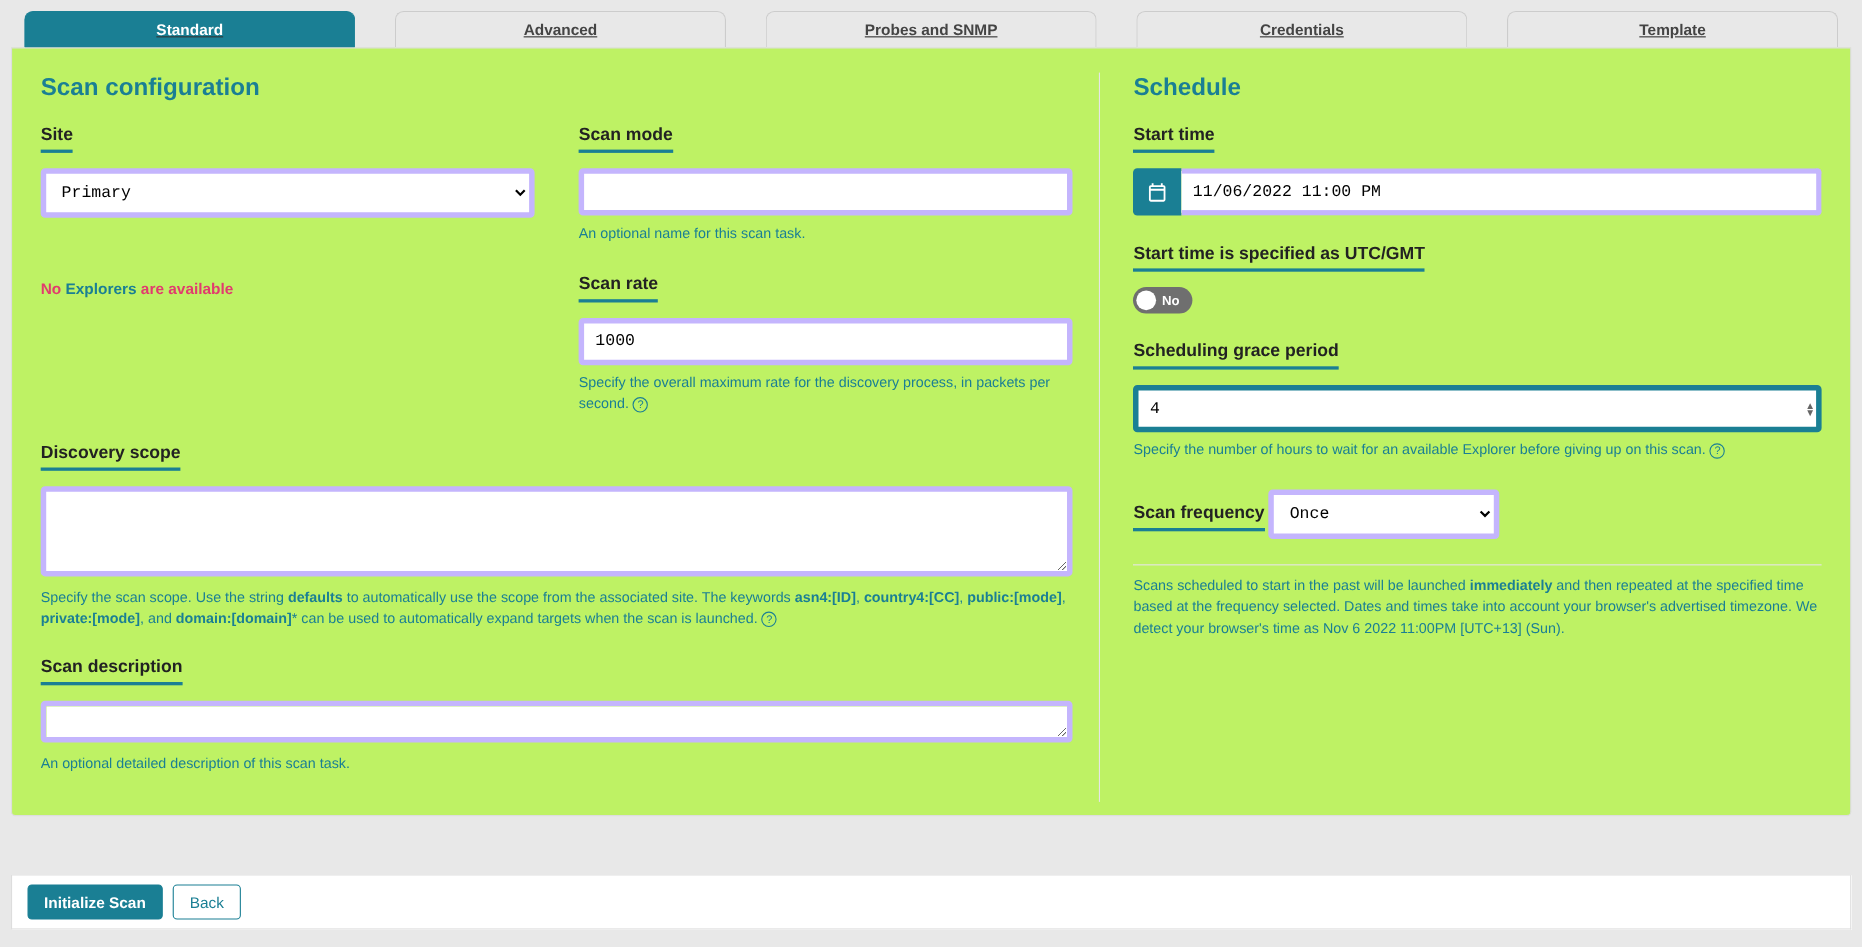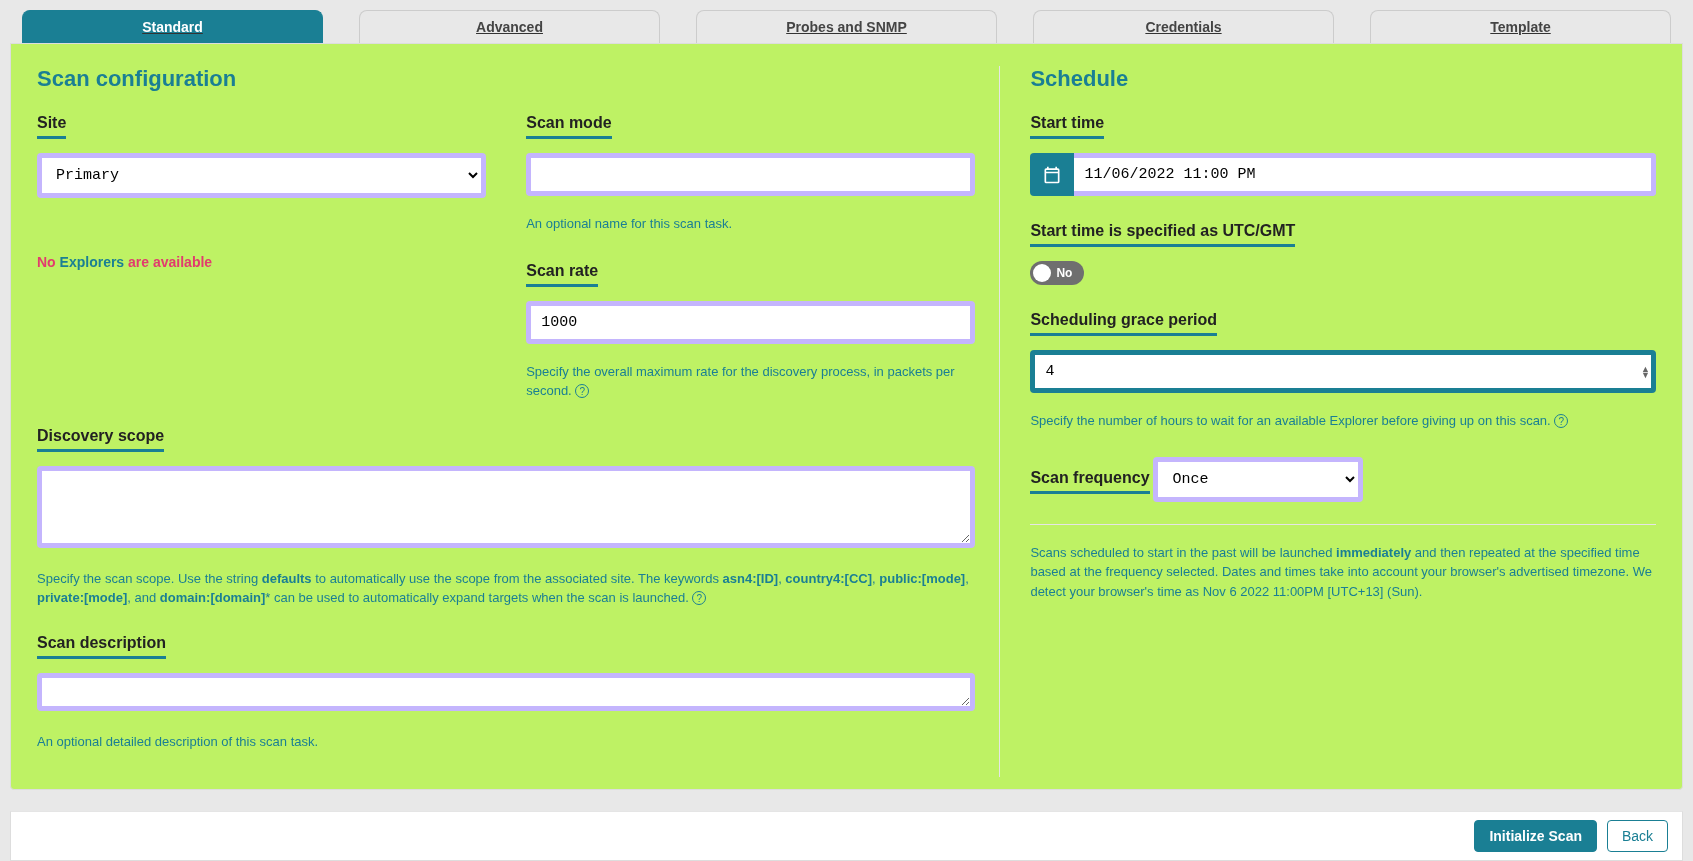--- a/index.html
+++ b/index.html
@@ -33,21 +33,21 @@
       padding-bottom: 4px; border-bottom: 3px solid #1a7f94; margin-bottom: 14px;
     }
     select, input[type=text], textarea {
       width: 100%; padding: 8px 10px; font-size: 15px;
       border: 5px solid #c4b5fd; border-radius: 4px; background: #fff;
       font-family: Liberation Mono, monospace;
     }
     textarea { height: 82px; resize: both; }
     textarea.small { height: 38px; }
     .help {
-      color: #1a7f94; font-size: 13px; margin-top: 18px; line-height: 1.5;
+      color: #1a7f94; font-size: 13px; margin-top: 6px; line-height: 1.5;
     }
     .help b { font-weight: 700; }
     .warn { font-weight: 700; color: #e23b6e; }
     .warn .link { color: #1a7f94; }
     .datetime-wrap { display: flex; }
     .cal-btn {
       width: 44px; display: flex; align-items: center; justify-content: center;
       background: #1a7f94; border-radius: 4px 0 0 4px; cursor: pointer;
     }
     .cal-btn svg { width: 20px; height: 20px; fill: #fff; }
@@ -67,23 +67,23 @@
       position: absolute; right: 6px; top: 50%; transform: translateY(-50%);
       display: flex; flex-direction: column; line-height: 6px; color: #666;
       font-size: 9px; cursor: pointer;
     }
     .qmark {
       display: inline-block; width: 14px; height: 14px; border: 1px solid #1a7f94;
       border-radius: 50%; font-size: 10px; line-height: 14px; text-align: center;
       color: #1a7f94; cursor: help;
     }
     .footer {
-      position: fixed; bottom: 0; left: 10px; right: 10px;
+      position: fixed; bottom: 16px; left: 10px; right: 10px;
       background: #fff; border: 1px solid #ddd; border-top-color: #e5e5e5;
-      padding: 8px 14px; text-align: right;
+      padding: 8px 14px; text-align: left;
     }
     .btn {
       display: inline-block; padding: 7px 14px; border-radius: 4px;
       font-size: 14px; cursor: pointer; border: 1px solid;
     }
     .btn-primary { background: #1a7f94; color: #fff; border-color: #1a7f94; font-weight: 600; }
     .btn-secondary { background: #fff; color: #1a7f94; border-color: #1a7f94; margin-left: 6px; }
   </style>
 </head>
 <body>

